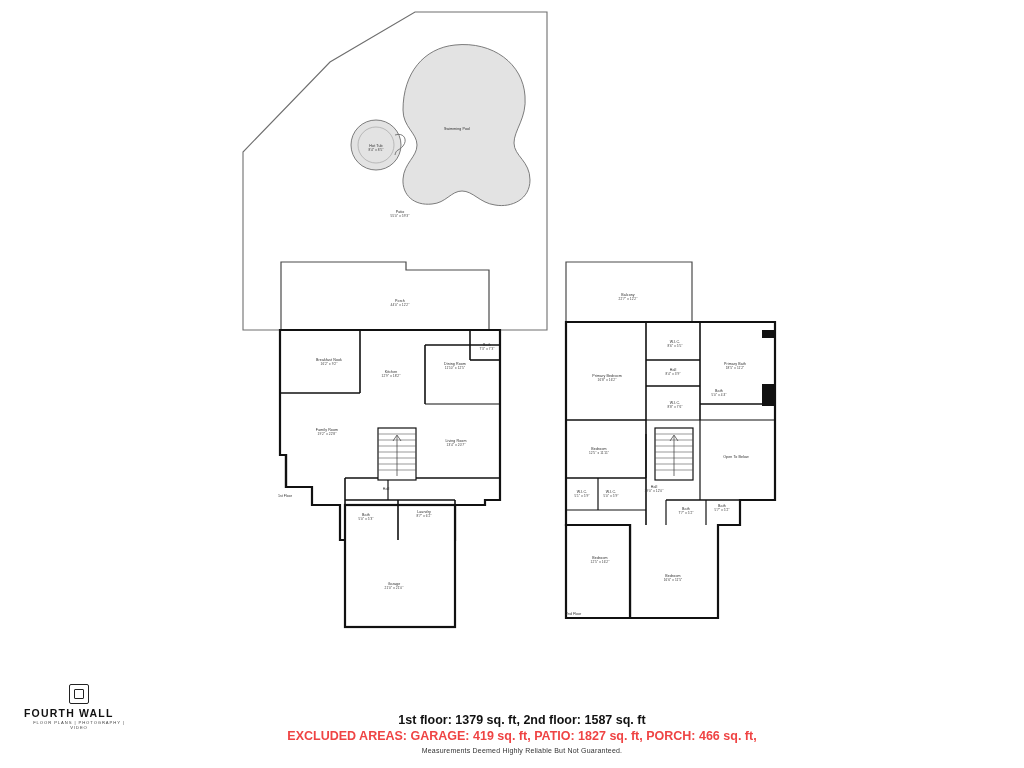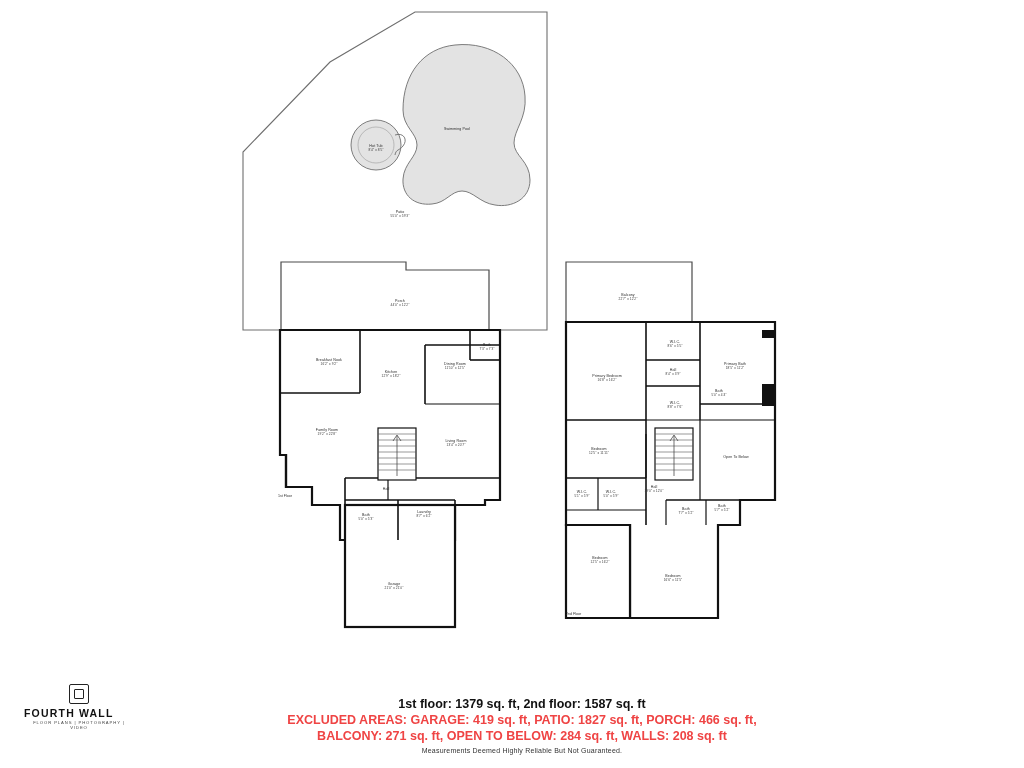--- a/index.html
+++ b/index.html
@@ -278,15 +278,14 @@
   <div class="mark">
       <span></span>
     </div>
   <div class="name">FOURTH WALL</div>
   <div class="sub">FLOOR PLANS | PHOTOGRAPHY | VIDEO</div>
 </div>
 
 <div id="footer">
   <div class="l1">1st floor: 1379 sq. ft, 2nd floor: 1587 sq. ft</div>
   <div class="l2">EXCLUDED AREAS: GARAGE: 419 sq. ft, PATIO: 1827 sq. ft, PORCH: 466 sq. ft,</div>
-  <div class="l3">BALCONY: 271 sq. ft, OPEN TO BELOW: 284 sq. ft, WALLS: 208 sq. ft</div>
   <div class="disc">Measurements Deemed Highly Reliable But Not Guaranteed.</div>
 </div>
 
 </body></html>

